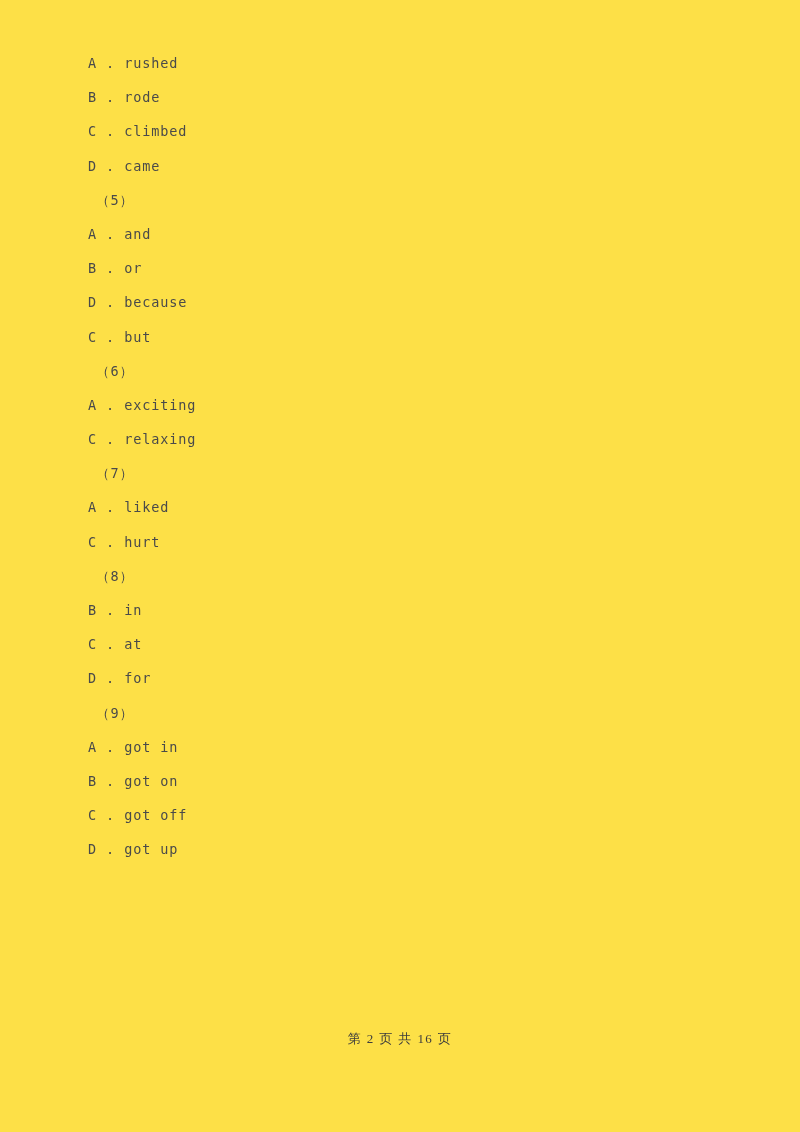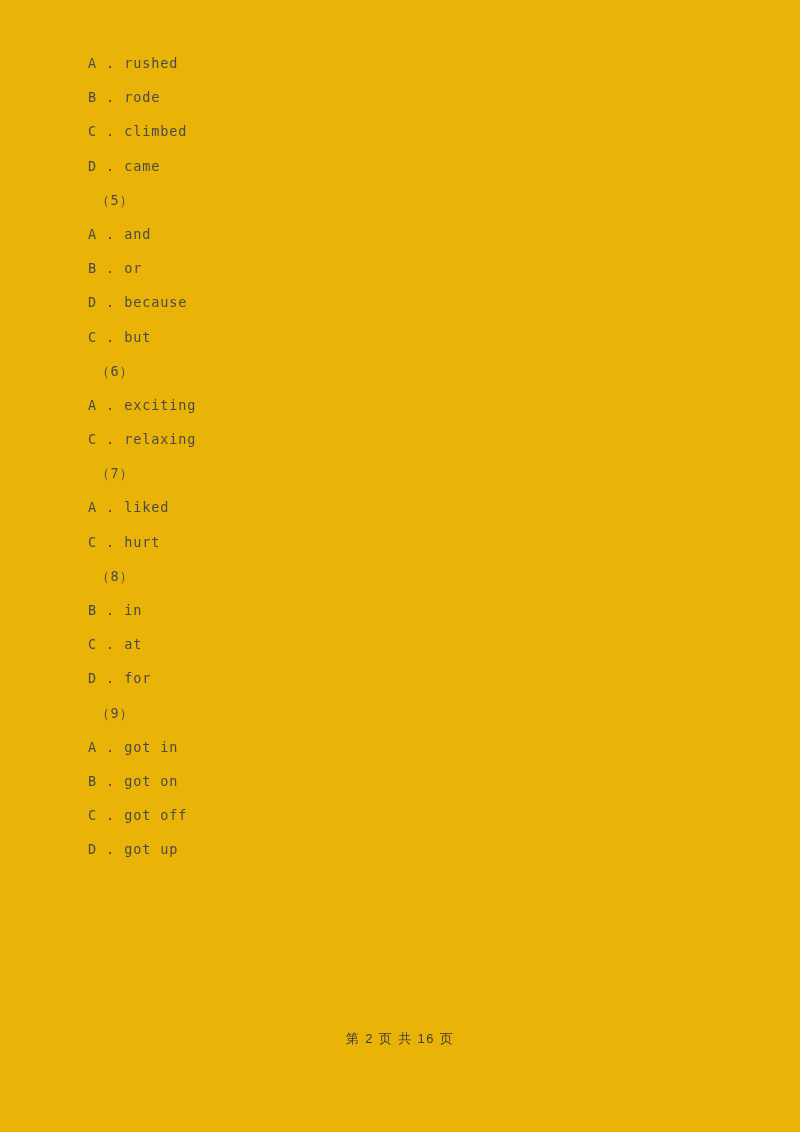--- a/index.html
+++ b/index.html
@@ -11,21 +11,21 @@
     width: 800px;
     height: 1132px;
     position: relative;
     font-family: "DejaVu Sans Mono", "Liberation Mono", monospace;
     overflow: hidden;
   }
 
   #page {
     position: absolute;
     inset: 0;
-    background: #eab308;
+    background: #fde047;
   }
 
   
   #content {
     position: absolute;
     left: 88px;
     top: 46px;
     width: 640px;
   }
 
@@ -55,21 +55,21 @@
     display: inline;
   }
 
   
   #footer {
     position: absolute;
     left: 0;
     right: 0;
     top: 1030px;
     text-align: center;
-    font-family: Liberation Sans, sans-serif;
+    font-family: Liberation Serif, serif;
     font-size: 13px;
     color: #3d3d3d;
     letter-spacing: 1.4px;
     white-space: pre;
   }
 </style>
 </head>
 <body>
 
 <div id="page">

